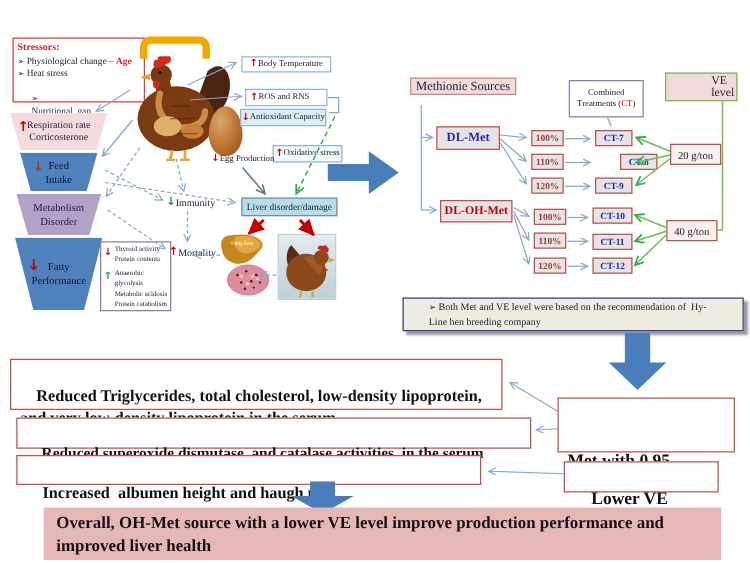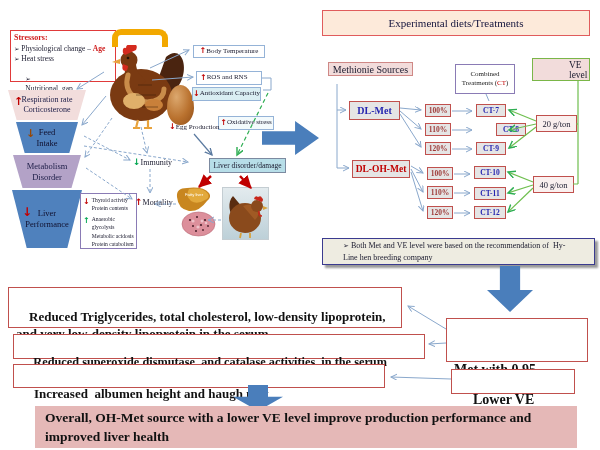--- a/index.html
+++ b/index.html
@@ -157,21 +157,21 @@
     <span class="fl">Intake</span>
   </div>
   <span class="abs brdn" style="left:26px;top:127px;font-size:11px;z-index:3;">↓</span>
 
   <div class="abs fun funpurple" style="left:13px;top:155px;width:68px;height:33px;clip-path:polygon(0 0,100% 0,86% 100%,14% 100%);z-index:2;">
     <span class="fl">Metabolism</span>
     <span class="fl">Disorder</span>
   </div>
 
   <div class="abs fun funblue" style="left:12px;top:190px;width:70px;height:58px;clip-path:polygon(0 0,100% 0,79% 100%,21% 100%);z-index:2;">
-    <span class="fl">Liver</span>
+    <span class="fl">Fatty</span>
     <span class="fl">Performance</span>
   </div>
   <span class="abs dn" style="left:22px;top:205px;font-size:12px;z-index:3;">↓</span>
 
   <div class="abs" style="left:80px;top:193px;width:57px;height:56px;background:#fff;border:1.2px solid #8a7bb5;z-index:2;padding:2px 1px 1px 2px;font-size:5.6px;line-height:1.5;">
     <div style="display:flex;gap:2px;">
       <span class="dn" style="font-size:8px;">↓</span>
       <span>
         <div>Thyroid activity</div>
         <div>Protein contents</div>
@@ -200,21 +200,21 @@
     <span>Antioxidant Capacity</span>
   </div>
   <div class="abs small7" style="left:169px;top:123px;z-index:4;display:flex;align-items:center;background:rgba(255,255,255,.0);">
     <span class="dn" style="font-size:8px;">↓</span>
     <span>Egg Production</span>
   </div>
   <div class="abs wbox small7" style="left:218px;top:116px;width:56px;height:14px;z-index:2;display:flex;align-items:center;justify-content:center;background:#f3fafc;">
     <span class="up" style="font-size:8px;">↑</span>
     <span>Oxidative stress</span>
   </div>
-  <div class="abs" style="left:193px;top:158px;width:77px;height:15px;background:#b7dee8;border:1px solid #7c8aa0;z-index:2;display:flex;align-items:center;justify-content:center;font-size:7.5px;margin-left:16px;">
+  <div class="abs" style="left:193px;top:158px;width:77px;height:15px;background:#b7dee8;border:1px solid #7c8aa0;z-index:2;display:flex;align-items:center;justify-content:center;font-size:7.5px;">
     <span>Liver disorder/damage</span>
   </div>
   <div class="abs" style="left:133px;top:157px;z-index:2;font-size:8px;display:flex;align-items:center;">
     <span class="gdn" style="font-size:9px;">↓</span>
     <span>Immunity</span>
   </div>
   <div class="abs" style="left:135px;top:197px;z-index:2;font-size:8px;display:flex;align-items:center;">
     <span class="up" style="font-size:9px;">↑</span>
     <span>Mortality</span>
   </div>
@@ -251,23 +251,20 @@
       <circle cx="34" cy="18" r="6" fill="#8a4a1c"></circle>
       <path d="M31,11 q1,-4 4,-2 q3,-2 4,1 q2,1 0,4 Z" fill="#c8271b"></path>
       <polygon points="40,18 45,20 40,22" fill="#d8a23c"></polygon>
       <path d="M36,23 q-1,5 3,5" stroke="#c8271b" stroke-width="1.6" fill="none"></path>
       <path d="M18,45 l-1,5 M27,45 l0,5" stroke="#d8a23c" stroke-width="1.8"></path>
     </svg>
   </div>
 
   <div class="abs bigarrow r-arrow" style="left:262px;top:119px;width:57px;height:38px;z-index:2;"></div>
 
-  <div class="abs" style="left:322px;top:10px;width:268px;height:26px;background:#fdeada;border:1.6px solid #e05c5c;z-index:2;display:flex;align-items:center;justify-content:center;font-size:11px;color:#15153d;">
-    <span>Experimental diets/Treatments</span>
-  </div>
 
   <div class="abs pinkbox" style="left:328px;top:62px;width:85px;height:14px;z-index:2;display:flex;align-items:center;justify-content:center;font-size:10px;">
     <span>Methionie Sources</span>
   </div>
 
   <div class="abs" style="left:455px;top:64px;width:60px;height:30px;background:#fff;border:1.2px solid #8a7bb5;z-index:2;display:flex;flex-direction:column;align-items:center;justify-content:center;font-size:7px;line-height:1.3;color:#222;">
     <span>Combined</span>
     <span class="nowrap"><span>Treatments (</span><span style="color:#c00000;font-weight:normal;">CT</span><span>)</span></span>
   </div>
 

